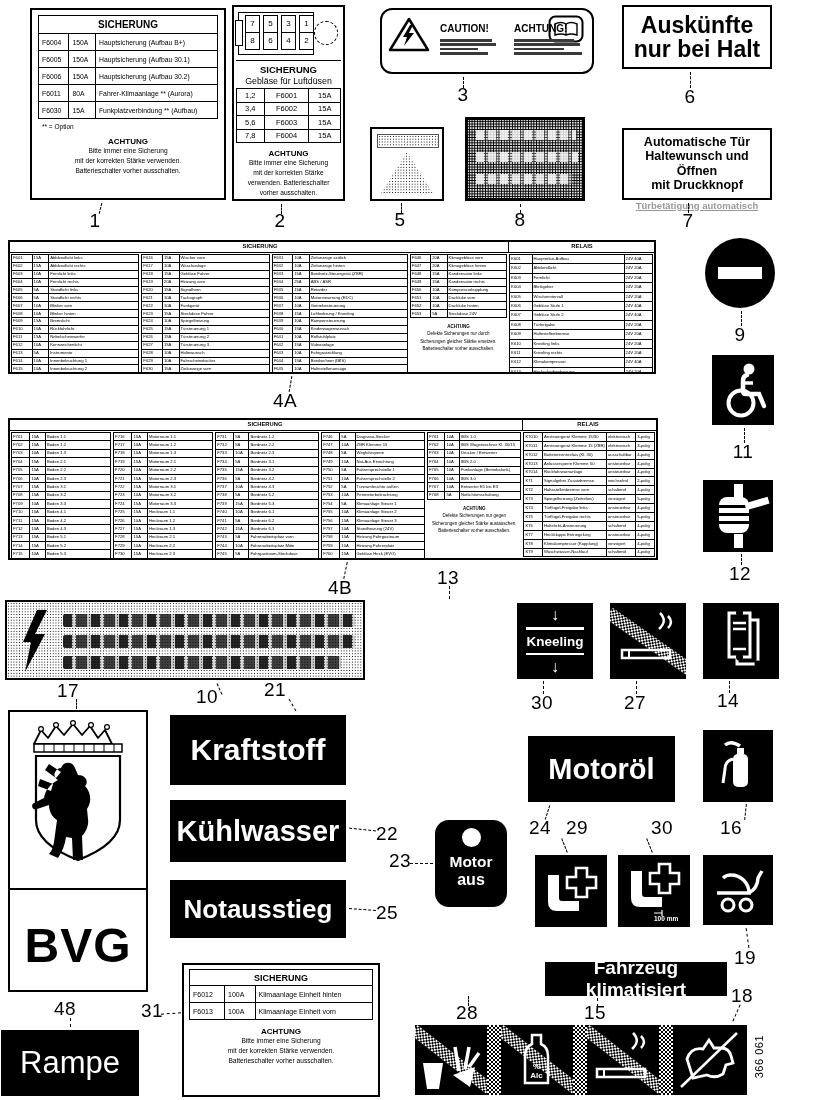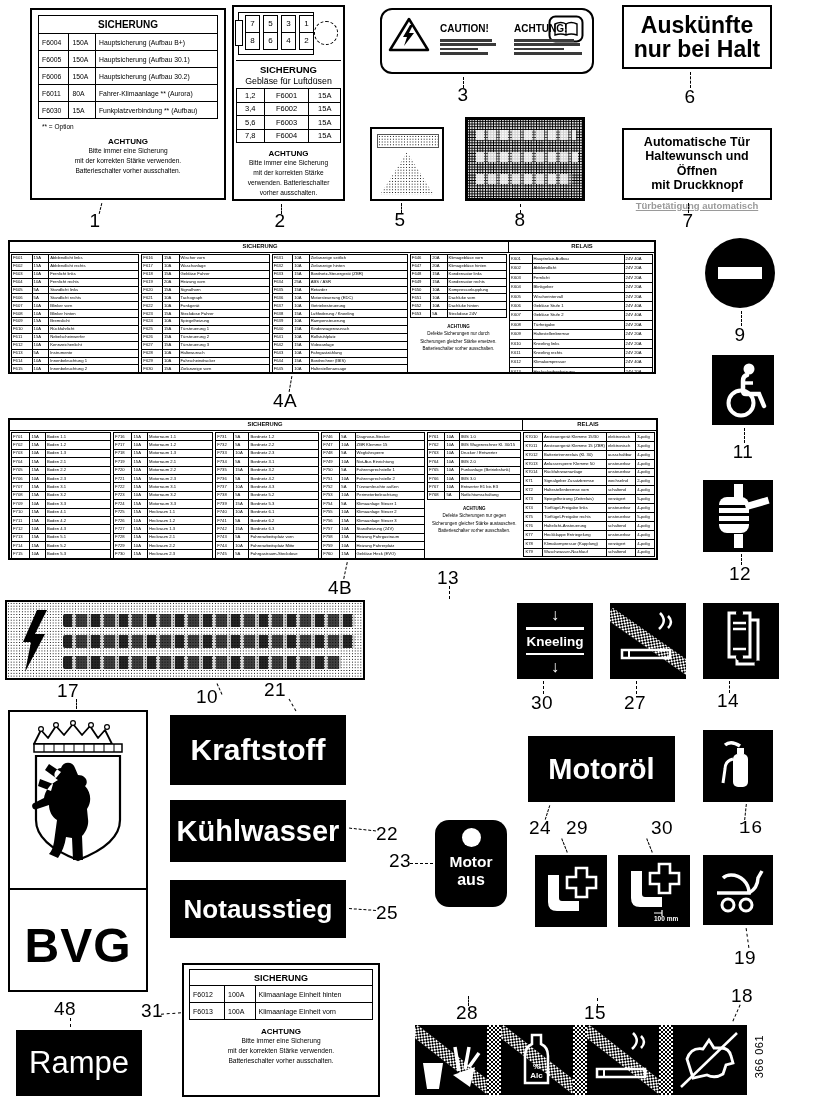--- a/index.html
+++ b/index.html
@@ -1180,22 +1180,25 @@
   <div class="blk" style="left:703px;top:855px;width:70px;height:70px;">
     <svg width="70" height="70" viewBox="0 0 70 70">
       <path d="M14 38 h32 a18 18 0 0 0 -18 -18 q-5 0 -8 3" fill="none" stroke="#fff" stroke-width="3.5"></path>
       <path d="M46 38 a18 18 0 0 0 9 -15 l4 -7" fill="none" stroke="#fff" stroke-width="3.5"></path>
       <circle cx="25" cy="50" r="6" fill="none" stroke="#fff" stroke-width="3"></circle>
       <circle cx="43" cy="50" r="6" fill="none" stroke="#fff" stroke-width="3"></circle>
     </svg>
   </div>
 
 
-
-  <div class="blk" style="left:16px;top:1030px;width:126px;height:66px;font-size:31px;font-weight:normal;">
+  <div class="blk" style="left:545px;top:962px;width:182px;height:34px;font-size:19px;">
+      <span>Fahrzeug klimatisiert</span>
+    </div>
+
+  <div class="blk" style="left:1px;top:1030px;width:138px;height:66px;font-size:31px;font-weight:normal;">
       <span style="font-weight:500">Rampe</span>
     </div>
 
   <div class="box" style="left:182px;top:963px;width:198px;height:134px;padding:4px 5px;">
     <table class="tb1">
       <tbody>
           <tr>
             <td colspan="3" class="tb1-title" style="font-size:9px;height:13px;">SICHERUNG</td>
           </tr>
       <tr>
@@ -1267,21 +1270,21 @@
   <div class="co" style="left:207px;top:697px;">10</div>
   <div class="co" style="left:275px;top:690px;">21</div>
   <div class="co" style="left:542px;top:703px;">30</div>
   <div class="co" style="left:635px;top:703px;">27</div>
   <div class="co" style="left:728px;top:701px;">14</div>
   <div class="co" style="left:387px;top:834px;">22</div>
   <div class="co" style="left:387px;top:913px;">25</div>
   <div class="co" style="left:540px;top:828px;">24</div>
   <div class="co" style="left:577px;top:828px;">29</div>
   <div class="co" style="left:662px;top:828px;">30</div>
-  <div class="co" style="left:751px;top:828px;font-family:Liberation Mono, monospace;">16</div>
+  <div class="co" style="left:731px;top:828px;">16</div>
   <div class="co" style="left:400px;top:861px;">23</div>
   <div class="co" style="left:745px;top:958px;">19</div>
   <div class="co" style="left:467px;top:1013px;">28</div>
   <div class="co" style="left:595px;top:1013px;">15</div>
   <div class="co" style="left:742px;top:996px;">18</div>
   <div class="co" style="left:65px;top:1009px;">48</div>
   <div class="co" style="left:152px;top:1011px;">31</div>
 
   <div class="lead" style="left:100px;top:203px;height:11px;transform:rotate(14deg);"></div>
   <div class="lead" style="left:281px;top:204px;height:10px;"></div>

